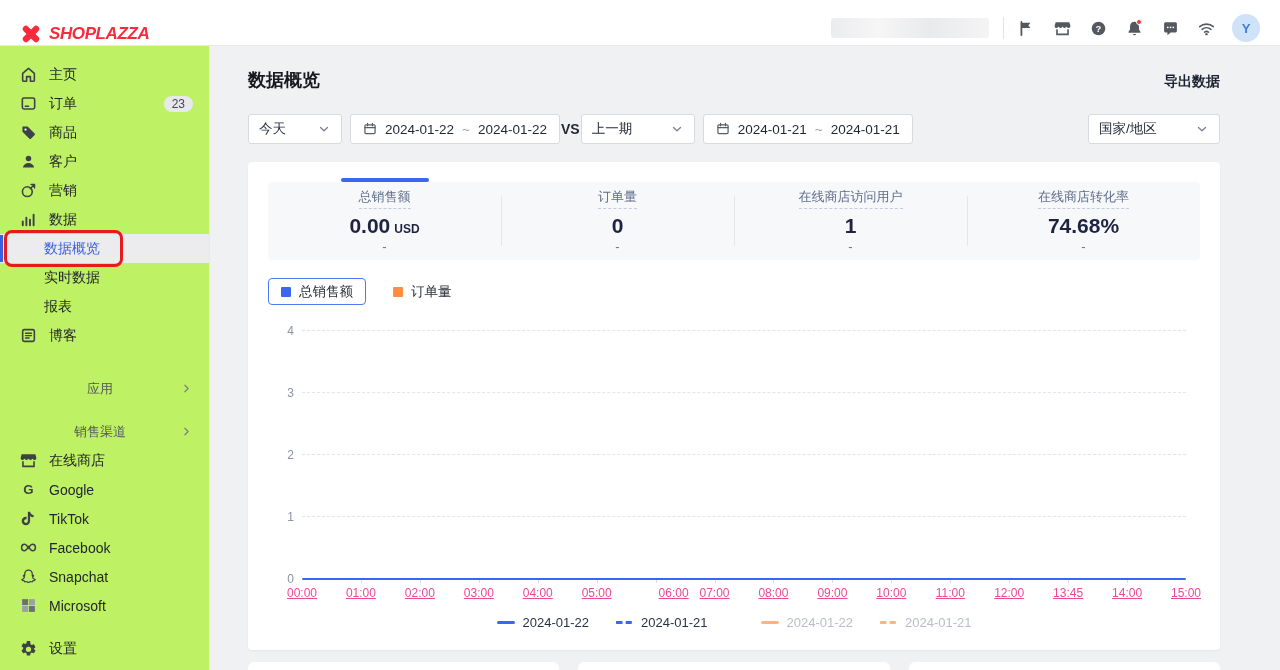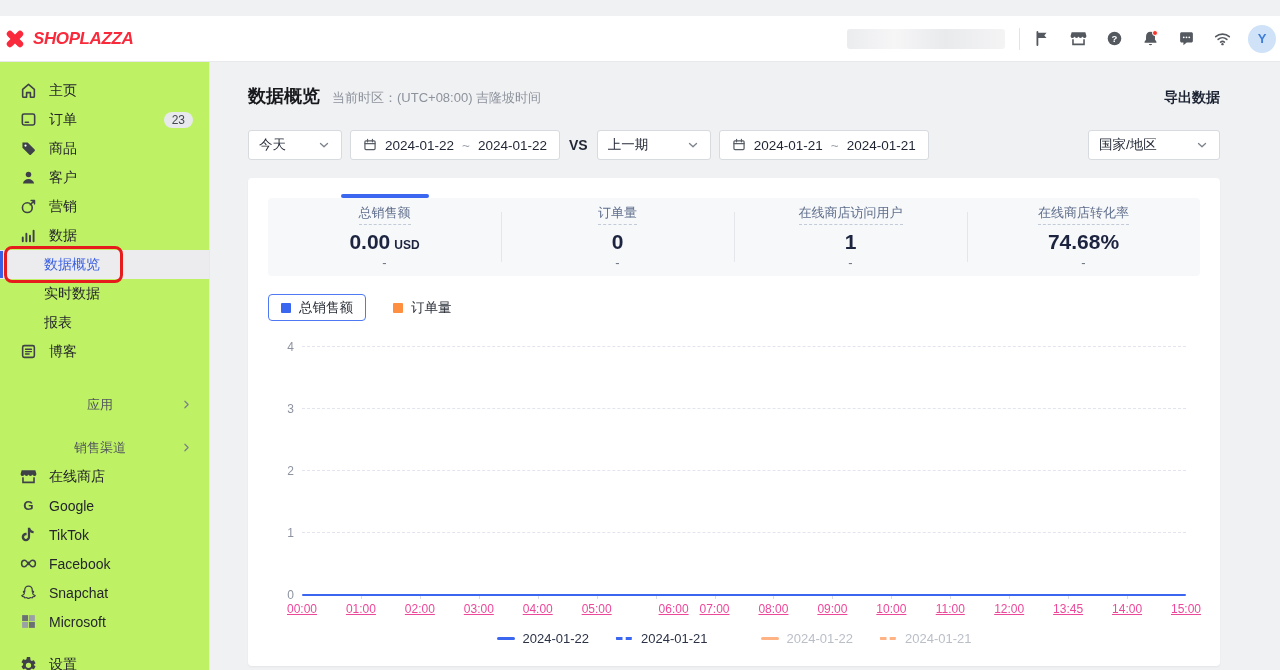--- a/index.html
+++ b/index.html
@@ -6,21 +6,21 @@
   html,body { margin:0; padding:0; }
   body {
     width:1280px; height:670px; overflow:hidden;
     font-family:"Liberation Sans","DejaVu Sans",sans-serif;
     background:#f0f1f3; color:#1f2533;
   }
   svg { display:block; }
 
   
   .topbar { height:46px; background:#fff; border-bottom:1px solid #e8e9eb;
-    display:flex; align-items:center; padding:0 4px; position:relative; z-index:3;margin-top:16px; }
+    display:flex; align-items:flex-end; padding:0 20px; position:relative; z-index:3; }
   .logo { display:flex; align-items:center; gap:7px; cursor:pointer; }
   .logo-mark svg { width:22px; height:22px; }
   .logo-text { font-weight:800; font-style:italic; font-size:17px; letter-spacing:-0.4px; }
   .topbar-right { margin-left:auto; display:flex; align-items:center; }
   .blur-box { width:158px; height:20px; border-radius:3px; margin-right:14px;
     background:linear-gradient(90deg,#ebecee,#f6f6f7 30%,#e9eaec 62%,#f4f4f5); }
   .topbar-divider { width:1px; height:22px; background:#e3e4e7; margin-right:4px; }
   .tb-icon { width:36px; height:34px; display:flex; align-items:center; justify-content:center;
     color:#54585f; position:relative; cursor:pointer; }
   .tb-icon svg { width:17px; height:17px; }
@@ -62,21 +62,21 @@
   .filter-row { display:flex; align-items:center; margin-top:22px; }
   .sel { height:30px; background:#fff; border:1px solid #d7dade; border-radius:3px;
     display:flex; align-items:center; padding:0 10px; font-size:13.5px; cursor:pointer; }
   .sel .cd { margin-left:auto; color:#7c828c; } .sel .cd svg,.drange .cal svg { width:14px; height:14px; }
   .w92 { width:94px; } .w114 { width:114px; } .region { width:132px; margin-left:auto; }
   .drange { height:30px; background:#fff; border:1px solid #d7dade; border-radius:3px;
     display:flex; align-items:center; padding:0 12px; font-size:13.5px; gap:8px;
     cursor:pointer; margin-left:8px; }
   .drange .cal { color:#585d66; display:flex; }
   .drange .tilde { color:#9aa0aa; }
-  .vs { font-weight:700; font-size:14px; margin:0 9px; }
+  .vs { font-weight:700; font-size:14px; margin:0 1px; }
   .cmp { margin-left:0; }
 
   
   .card { background:#fff; border-radius:4px; box-shadow:0 1px 2px rgba(0,0,0,.05);
     margin-top:18px; padding:20px; }
   .stats { position:relative; background:#f7f8fa; border-radius:4px; display:flex; height:78px; }
   .stat { flex:1; display:flex; flex-direction:column; align-items:center; justify-content:center;
     position:relative; cursor:pointer; }
   .stat + .stat::before { content:''; position:absolute; left:0; top:14px; bottom:14px;
     width:1px; background:#e4e6ea; }
@@ -348,21 +348,20 @@
             </svg>
           </span>
           <span class="lbl">设置</span>
         </div>
       </nav>
   </aside>
 
   <main class="content">
     <div class="page-head">
       <span class="page-title">数据概览</span>
-      <span class="tz">当前时区：(UTC+08:00) 吉隆坡时间</span>
       <span class="export">导出数据</span>
     </div>
 
     <div class="filter-row">
       <div class="sel w92">
         <span>今天</span>
         <span class="cd">
           <svg viewBox="0 0 16 16">
               <path d="M4 6.2 8 10l4-3.8" fill="none" stroke="currentColor" stroke-width="1.5" stroke-linecap="round" stroke-linejoin="round"></path>
             </svg>

